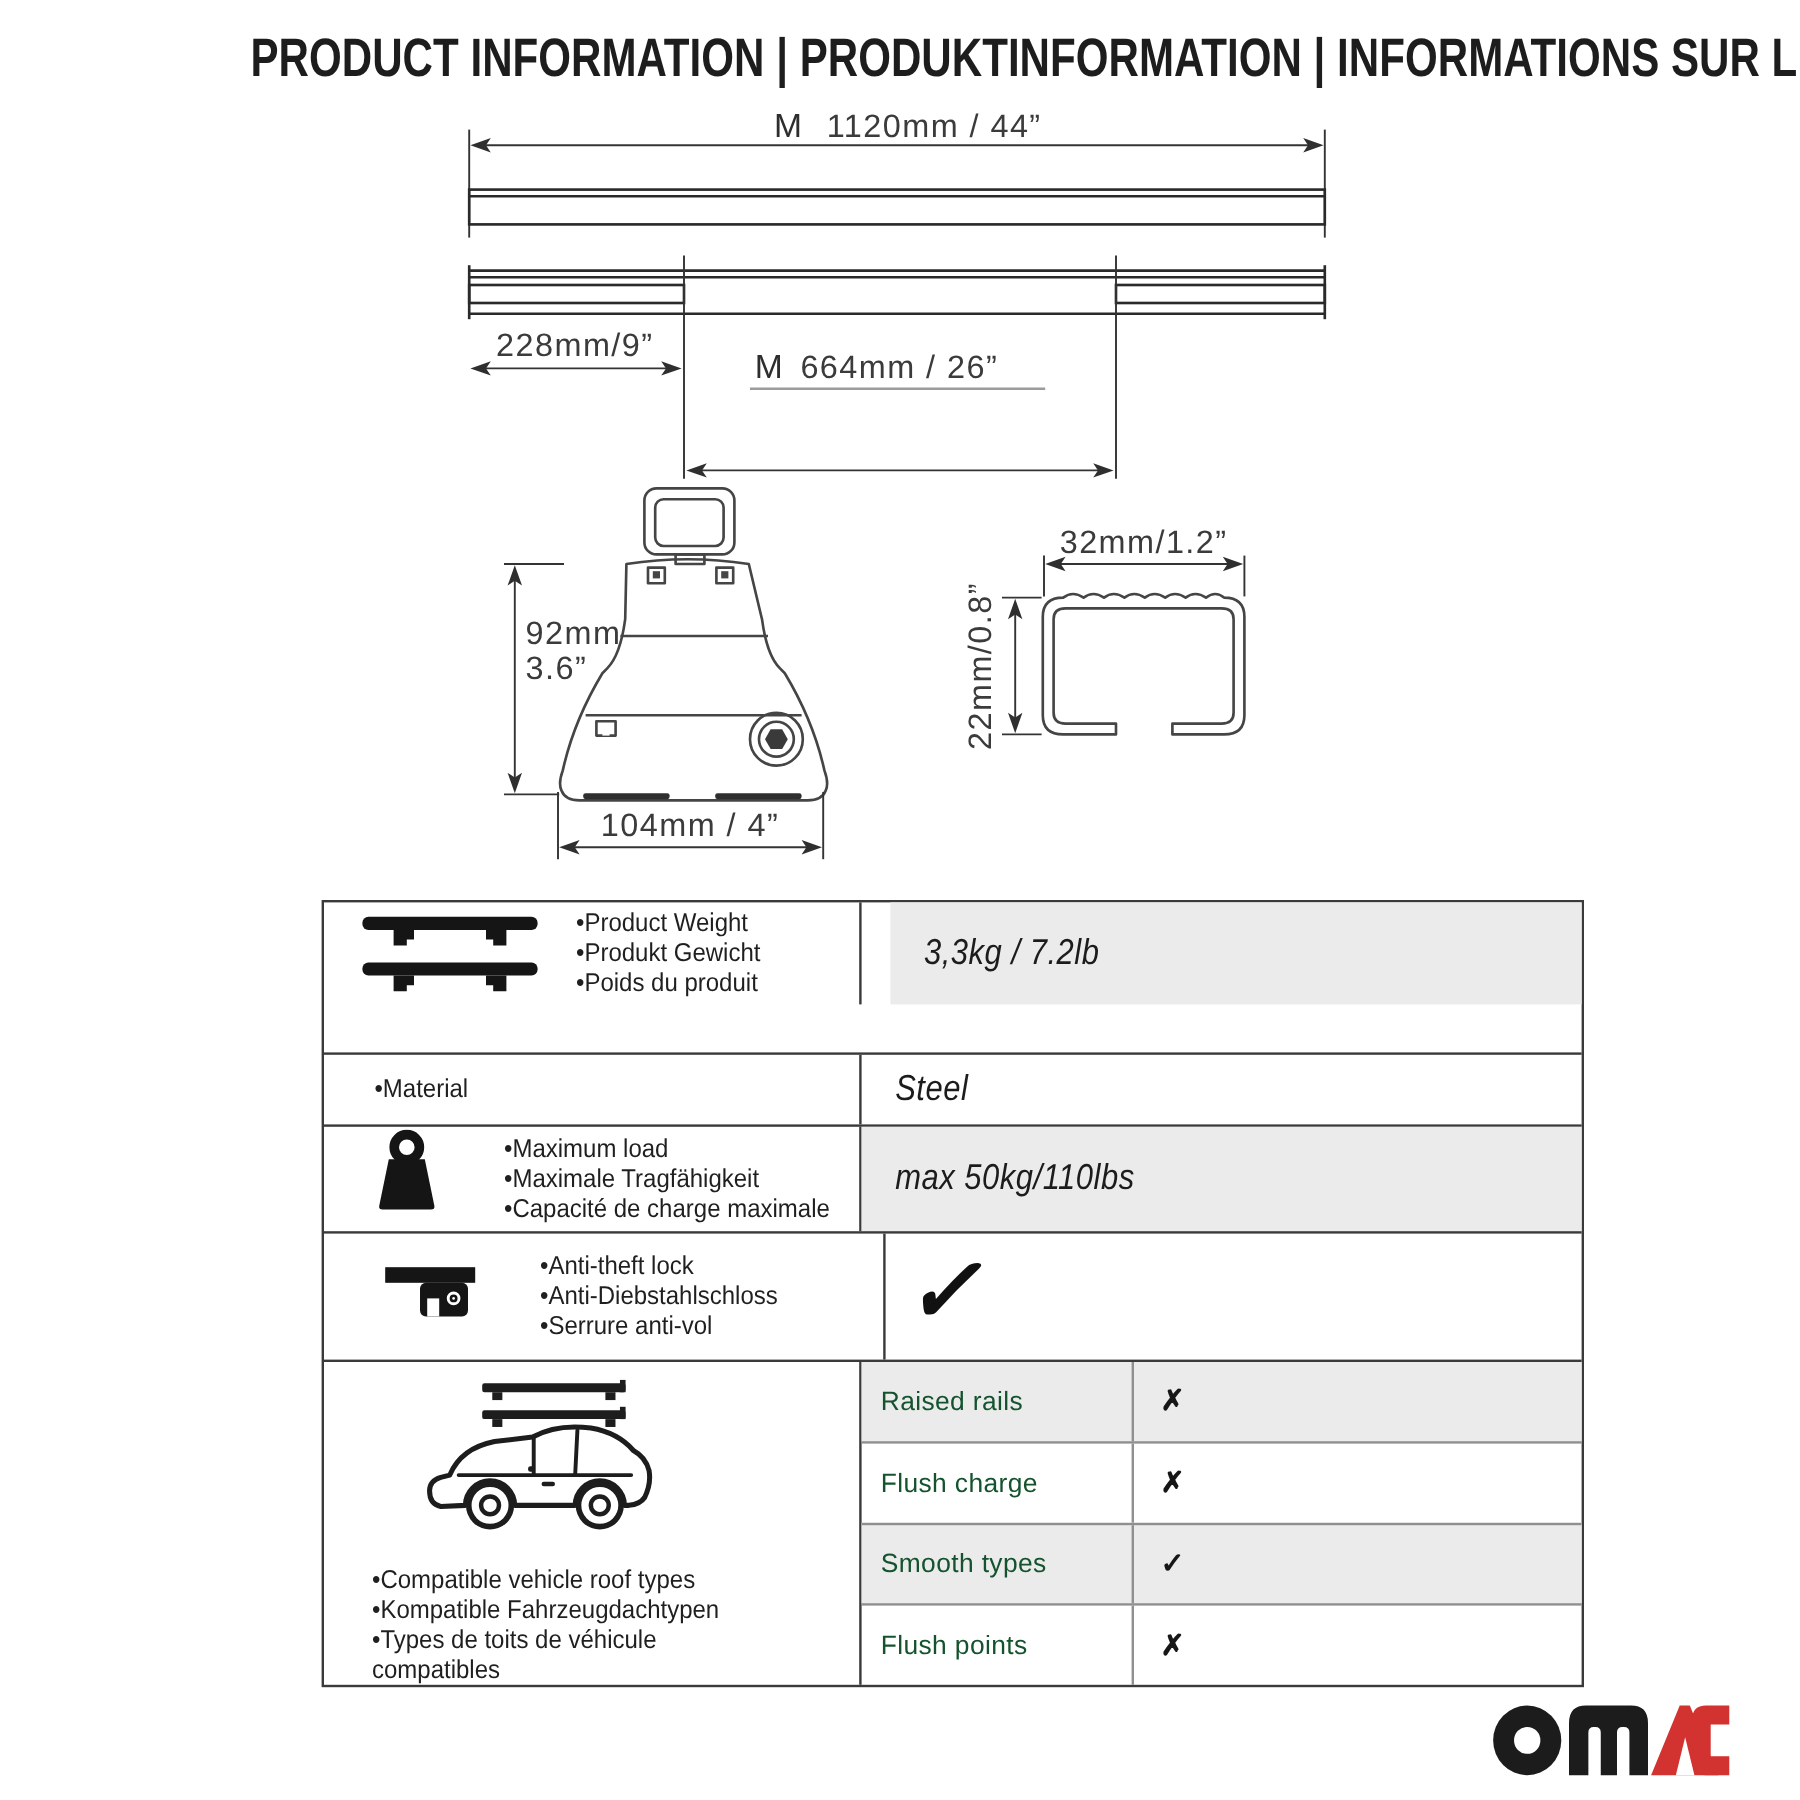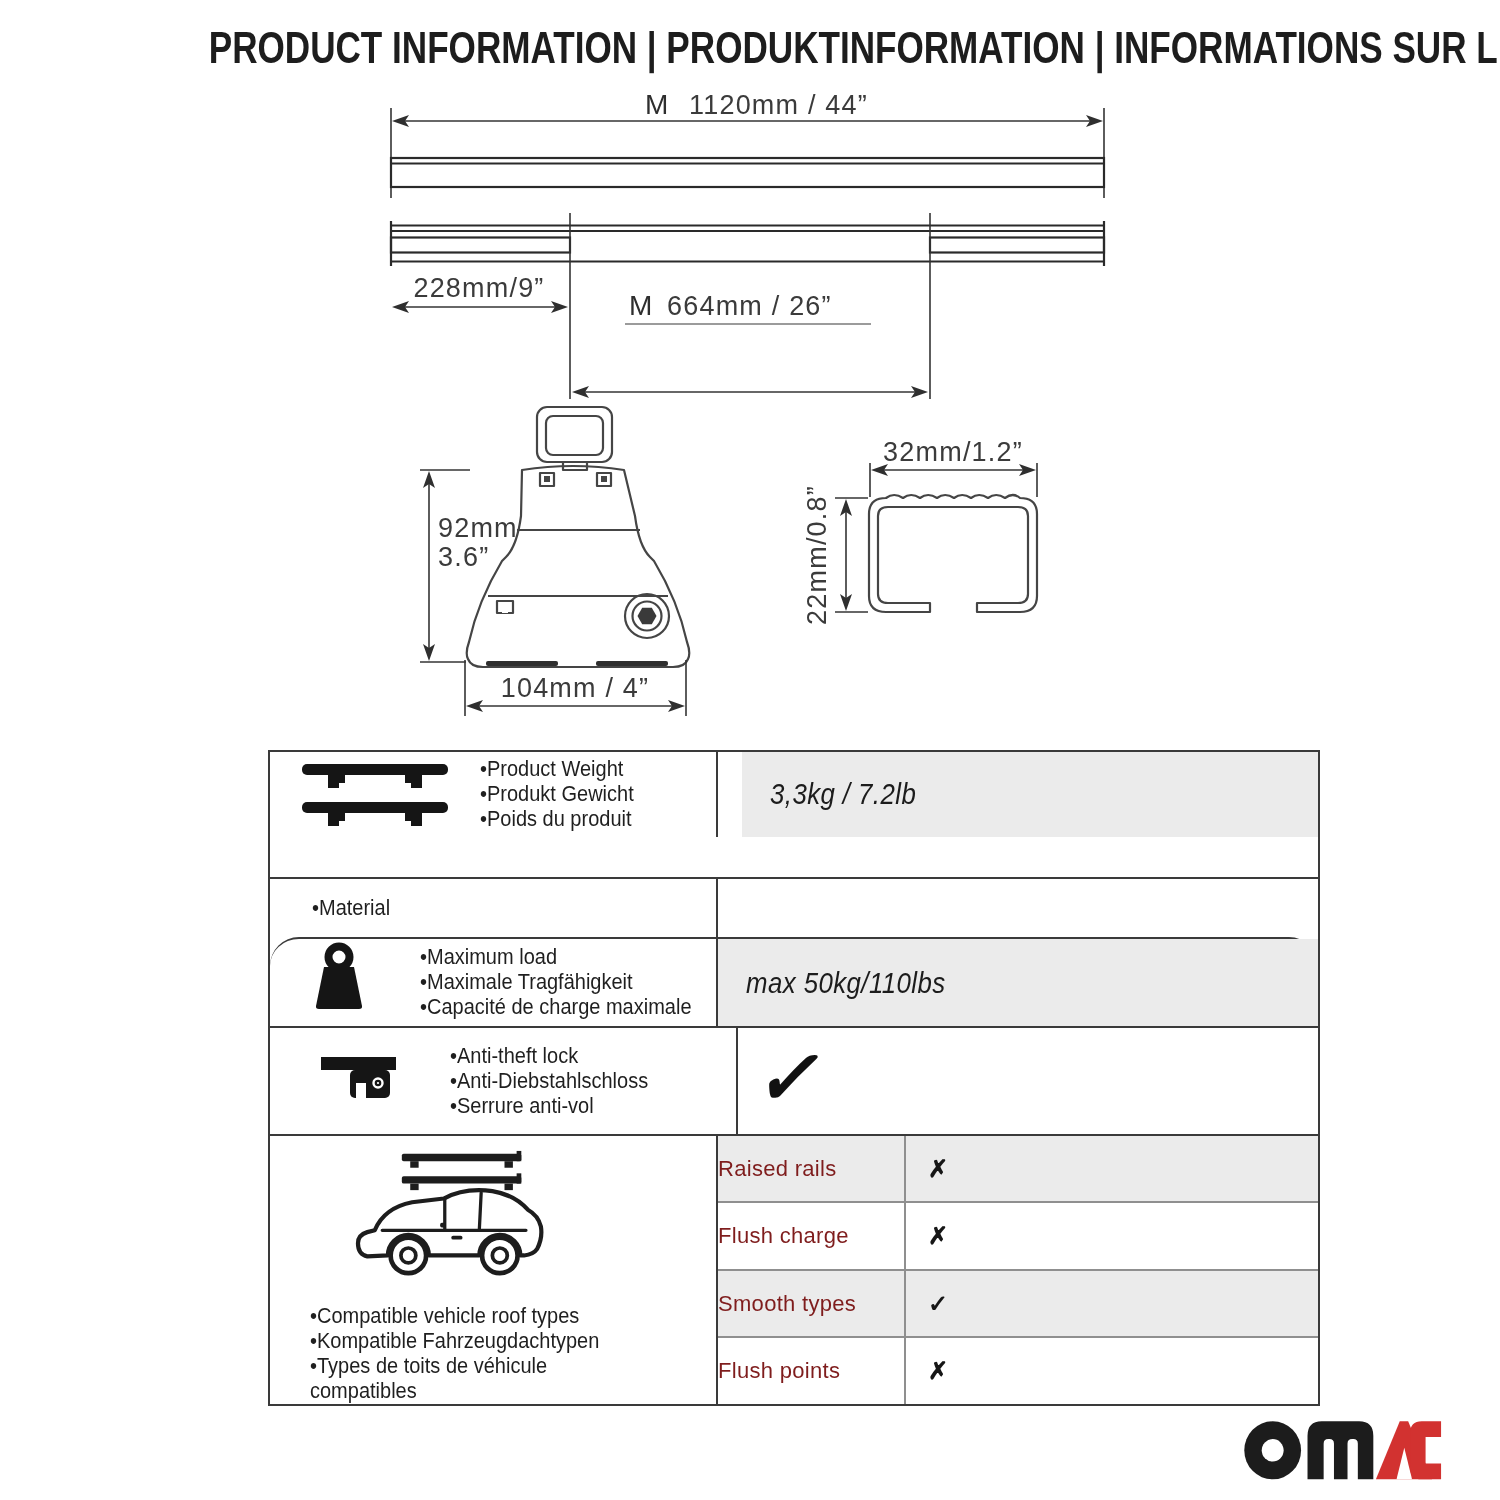--- a/index.html
+++ b/index.html
@@ -18,43 +18,43 @@
   .outline{stroke:#2a2a2a;stroke-width:2.2;fill:none;}
   .outline2{stroke:#454545;stroke-width:2.2;fill:none;stroke-linejoin:round;}
   .dimline{stroke:#343434;stroke-width:1.6;fill:none;}
   .arrow{fill:#2f2f2f;stroke:none;}
 
   
   .spec-table{position:absolute;left:268px;top:750px;width:1052px;height:656px;
               border:2px solid #3a3a3a;box-sizing:border-box;display:flex;flex-direction:column;}
   .trow{display:flex;box-sizing:border-box;}
   .trow + .trow{border-top:2px solid #3a3a3a;}
-  .r1{height:90px;gap:24px;} .r2{height:64px;margin-top:40px;} .r3{height:94px;border-radius:29px;} .r4{height:114px;padding-left:20px;} .r5{height:282px;}
+  .r1{height:90px;gap:24px;} .r2{height:64px;margin-top:40px;} .r3{height:94px;} .r4{height:114px;padding-left:20px;} .r5{height:282px;}
   .lcell{width:448px;box-sizing:border-box;border-right:2px solid #3a3a3a;display:flex;align-items:center;}
   .vcell{flex:1;display:flex;align-items:center;padding-left:28px;box-sizing:border-box;font-style:italic;}
   .shaded{background:#ebebeb;}
   .cell-labels{font-size:21.5px;line-height:25px;color:#1f1f1f;transform:scaleX(0.93);transform-origin:left center;white-space:nowrap;}
   .value{display:inline-block;font-size:30px;color:#1c1c1c;letter-spacing:0.5px;
          transform:scaleX(0.86);transform-origin:left center;white-space:nowrap;}
   .big-check{font-size:76px;font-weight:bold;line-height:1;color:#111;margin-top:-6px;}
   
   .r1 .icon-slot{margin-left:30px;width:150px;}   .r1 .cell-labels{margin-left:30px;}
   .r2 .cell-labels{margin-left:42px;}
   .r3 .icon-slot{margin-left:42px;width:54px;}    .r3 .cell-labels{margin-left:54px;}
   .r4 .icon-slot{margin-left:30px;width:78px;}    .r4 .cell-labels{margin-left:52px;}
   .r4 .vcell{padding-left:16px;}
   .r5 .lcell{flex-direction:column;align-items:flex-start;}
   .r5 .icon-slot{margin:14px 0 0 80px;}
   .r5 .cell-labels{margin:10px 0 0 40px;}
   
   .sub{flex:1;display:flex;flex-direction:column;}
   .subrow{flex:1;display:flex;box-sizing:border-box;}
   .subrow + .subrow{border-top:2px solid #8f8f8f;}
-  .slabel{width:188px;box-sizing:border-box;border-right:2px solid #8f8f8f;
-          display:flex;align-items:center;font-size:22px;color:#7f1d1d;letter-spacing:0.3px;}
+  .slabel{width:227px;box-sizing:border-box;border-right:2px solid #8f8f8f;
+          display:flex;align-items:center;padding-left:16px;font-size:22px;color:#14532d;letter-spacing:0.3px;}
   .smark{flex:1;display:flex;align-items:center;padding-left:22px;font-size:24px;font-weight:bold;color:#161616;}
 
   
   .logo{position:absolute;left:1243px;top:1416px;width:200px;height:66px;}
 </style>
 </head>
 <body>
 
 <div class="page">
 
@@ -185,20 +185,23 @@
       <div class="vcell shaded">
         <span class="value">3,3kg / 7.2lb</span>
       </div>
     </div>
 
     <div class="trow r2">
       <div class="lcell">
         <div class="cell-labels">
           <div>•Material</div>
         </div>
+      </div>
+      <div class="vcell">
+        <span class="value">Steel</span>
       </div>
     </div>
 
     <div class="trow r3">
       <div class="lcell">
         <div class="icon-slot">
           <svg width="54" height="78" viewBox="0 0 54 78">
             <circle cx="27" cy="15" r="10.5" fill="none" stroke="#151515" stroke-width="8"></circle>
             <path d="M12,25 L42,25 L50,64 Q50.5,67 47,67 L7,67 Q3.5,67 4,64 Z" fill="#151515"></path>
           </svg>

